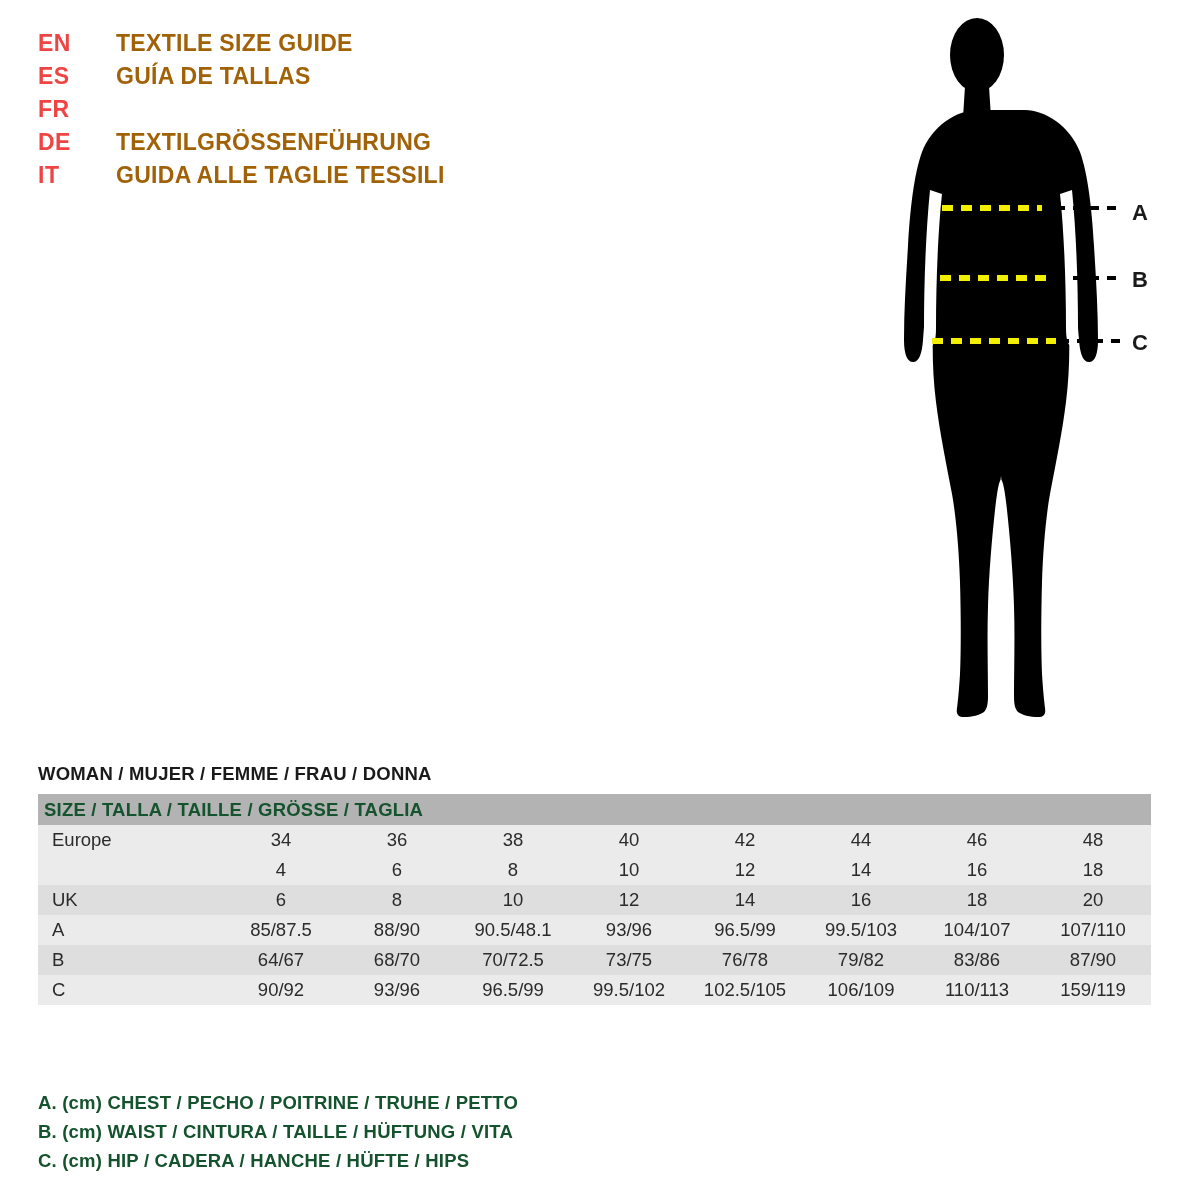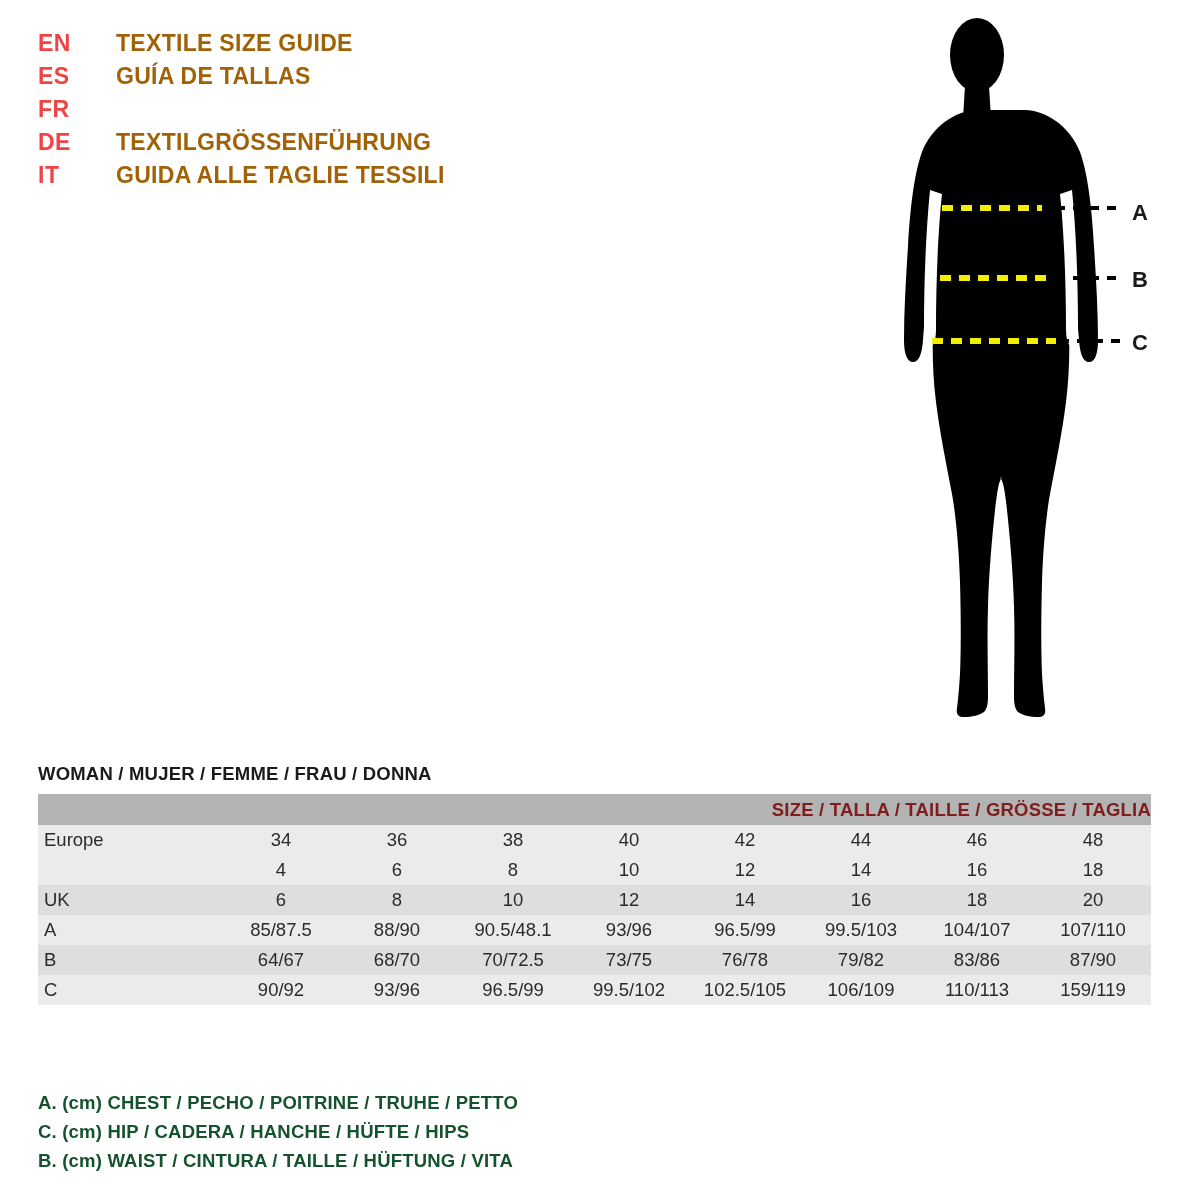--- a/index.html
+++ b/index.html
@@ -87,31 +87,31 @@
     height: 30px;
     font-size: 18.5px;
     color: #2b2b2b;
     font-weight: normal;
     padding: 0;
     text-align: center;
     vertical-align: middle;
   }
   table#size-table th.head-cell {
     background: #b3b3b3;
-    text-align: right;
+    text-align: left;
     padding-left: 6px;
     font-weight: bold;
     font-size: 18.5px;
-    color: #7f1d1d;
+    color: #14532d;
     letter-spacing: 0.2px;
     height: 31px;
   }
   table#size-table td.rowlabel {
     text-align: left;
-    padding-left: 6px;
+    padding-left: 14px;
   }
   tr.shade-light td { background: #ebebeb; }
   tr.shade-dark td { background: #dedede; }
 
   
   #legend {
     position: absolute;
     left: 38px;
     top: 1088px;
     width: 700px;
@@ -314,15 +314,15 @@
         <td>106/109</td>
         <td>110/113</td>
         <td>159/119</td>
       </tr>
     </tbody>
   </table>
 </div>
 
 <div id="legend">
   <div class="legend-line">A. (cm) CHEST / PECHO / POITRINE / TRUHE / PETTO</div>
+  <div class="legend-line">B. (cm) WAIST / CINTURA / TAILLE / HÜFTUNG / VITA</div>
   <div class="legend-line">C. (cm) HIP / CADERA / HANCHE / HÜFTE / HIPS</div>
-  <div class="legend-line">B. (cm) WAIST / CINTURA / TAILLE / HÜFTUNG / VITA</div>
 </div>
 
 </body></html>

